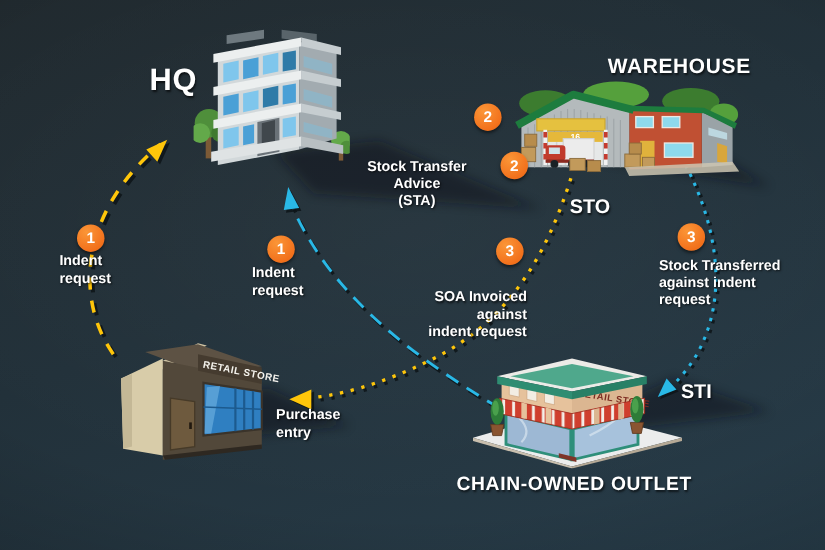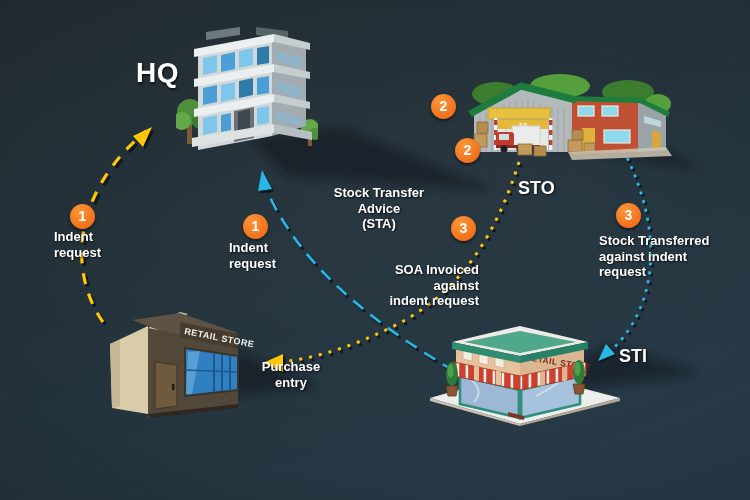--- a/index.html
+++ b/index.html
@@ -256,36 +256,38 @@
       <ellipse cx="28" cy="62" rx="6" ry="12" fill="#2e7c38"></ellipse>
         <ellipse cx="26.5" cy="59" rx="3" ry="7" fill="#4aa04c"></ellipse>
       <polygon points="149,72 161,72 159,82 151,82" fill="#8a5531" stroke="#5e3a20" stroke-width="0.8"></polygon>
       <ellipse cx="155" cy="60" rx="6" ry="12" fill="#2e7c38"></ellipse>
         <ellipse cx="153.5" cy="57" rx="3" ry="7" fill="#4aa04c"></ellipse>
     </g>
     <polygon points="84,100 100,104 100,108 84,104" fill="#7e3428"></polygon>
   </svg>
 
   <div class="title" style="left:136px;top:57px;font-size:28px;">HQ</div>
-
-  <div class="lbl center" style="left:314px;top:143px;width:130px;margin-top:42px;">Stock Transfer Advice
+  <div class="title center" style="left:540px;top:50px;width:155px;font-size:19px;text-align:center;">WAREHOUSE</div>
+  <div class="title center" style="left:415px;top:429px;width:192px;font-size:17.5px;text-align:center;">CHAIN-OWNED OUTLET</div>
+
+  <div class="lbl center" style="left:314px;top:143px;width:130px;">Stock Transfer Advice
 (STA)</div>
   <div class="lbl" style="left:54px;top:229px;width:70px;">Indent
 request</div>
   <div class="lbl" style="left:229px;top:240px;width:70px;">Indent
 request</div>
   <div class="lbl right" style="left:372px;top:242px;width:107px;">SOA Invoiced
 against
 indent request</div>
   <div class="lbl" style="left:599px;top:233px;width:118px;">Stock Transferred
 against indent
 request</div>
   <div class="lbl" style="left:518px;top:181px;font-size:18px;">STO</div>
   <div class="lbl" style="left:619px;top:349px;font-size:18px;text-align:center;">STI</div>
-  <div class="lbl" style="left:251px;top:359px;width:80px;text-align:center;">Purchase
+  <div class="lbl" style="left:251px;top:369px;width:80px;">Purchase
 entry</div>
 
   <div class="badge" style="left:70px;top:204px;">1</div>
   <div class="badge" style="left:243px;top:214px;">1</div>
   <div class="badge" style="left:431px;top:94px;">2</div>
   <div class="badge" style="left:455px;top:138px;">2</div>
   <div class="badge" style="left:451px;top:216px;">3</div>
   <div class="badge" style="left:616px;top:203px;">3</div>
 
 </div>

